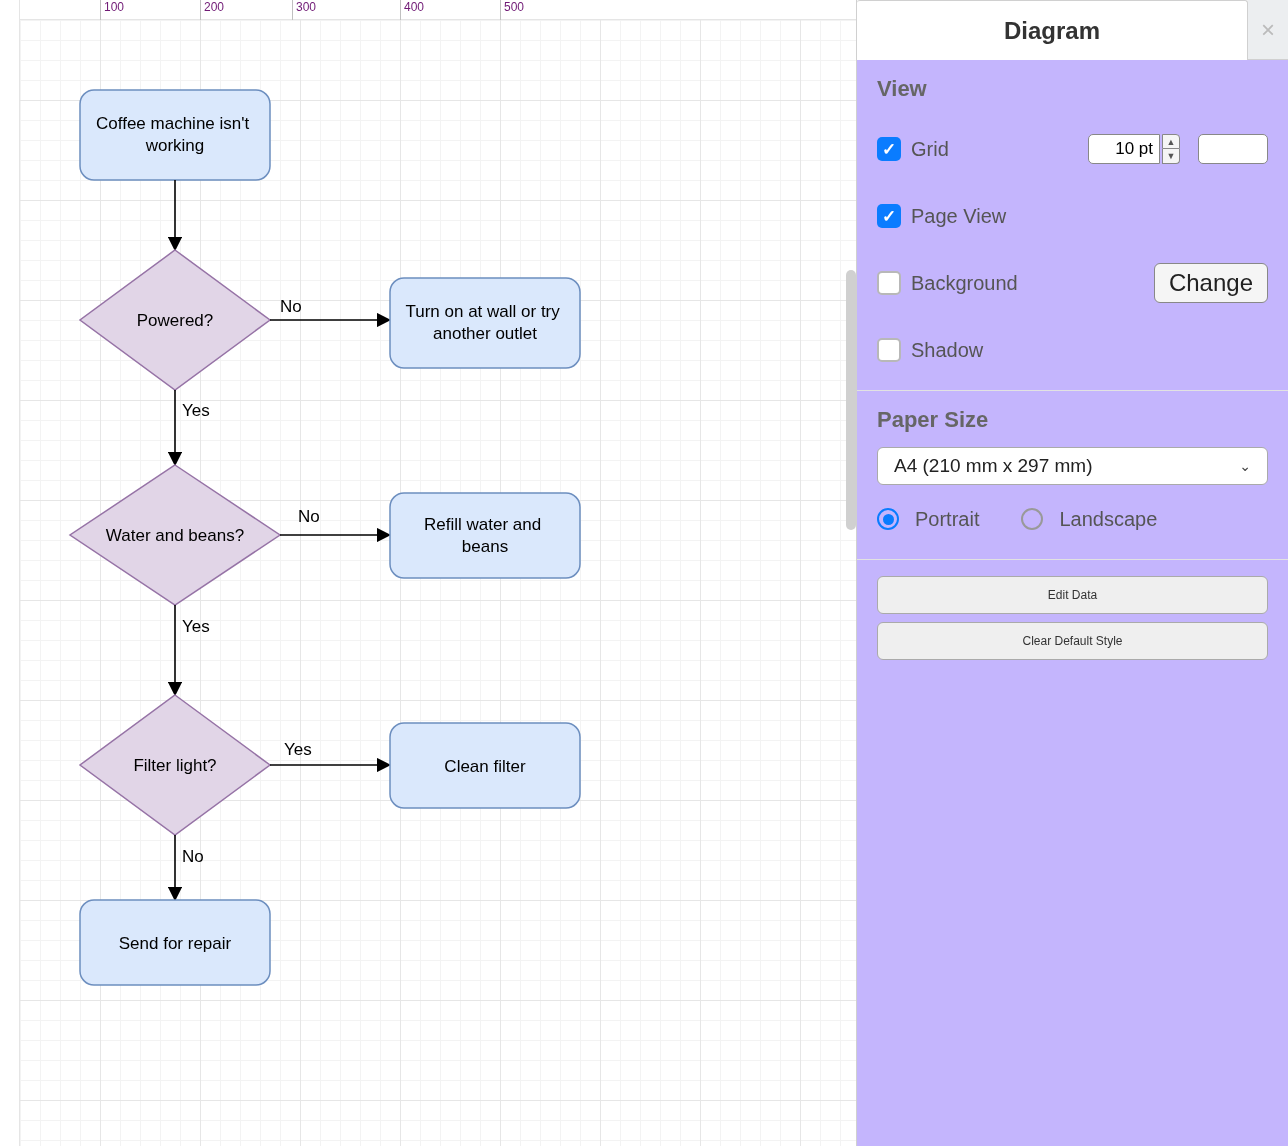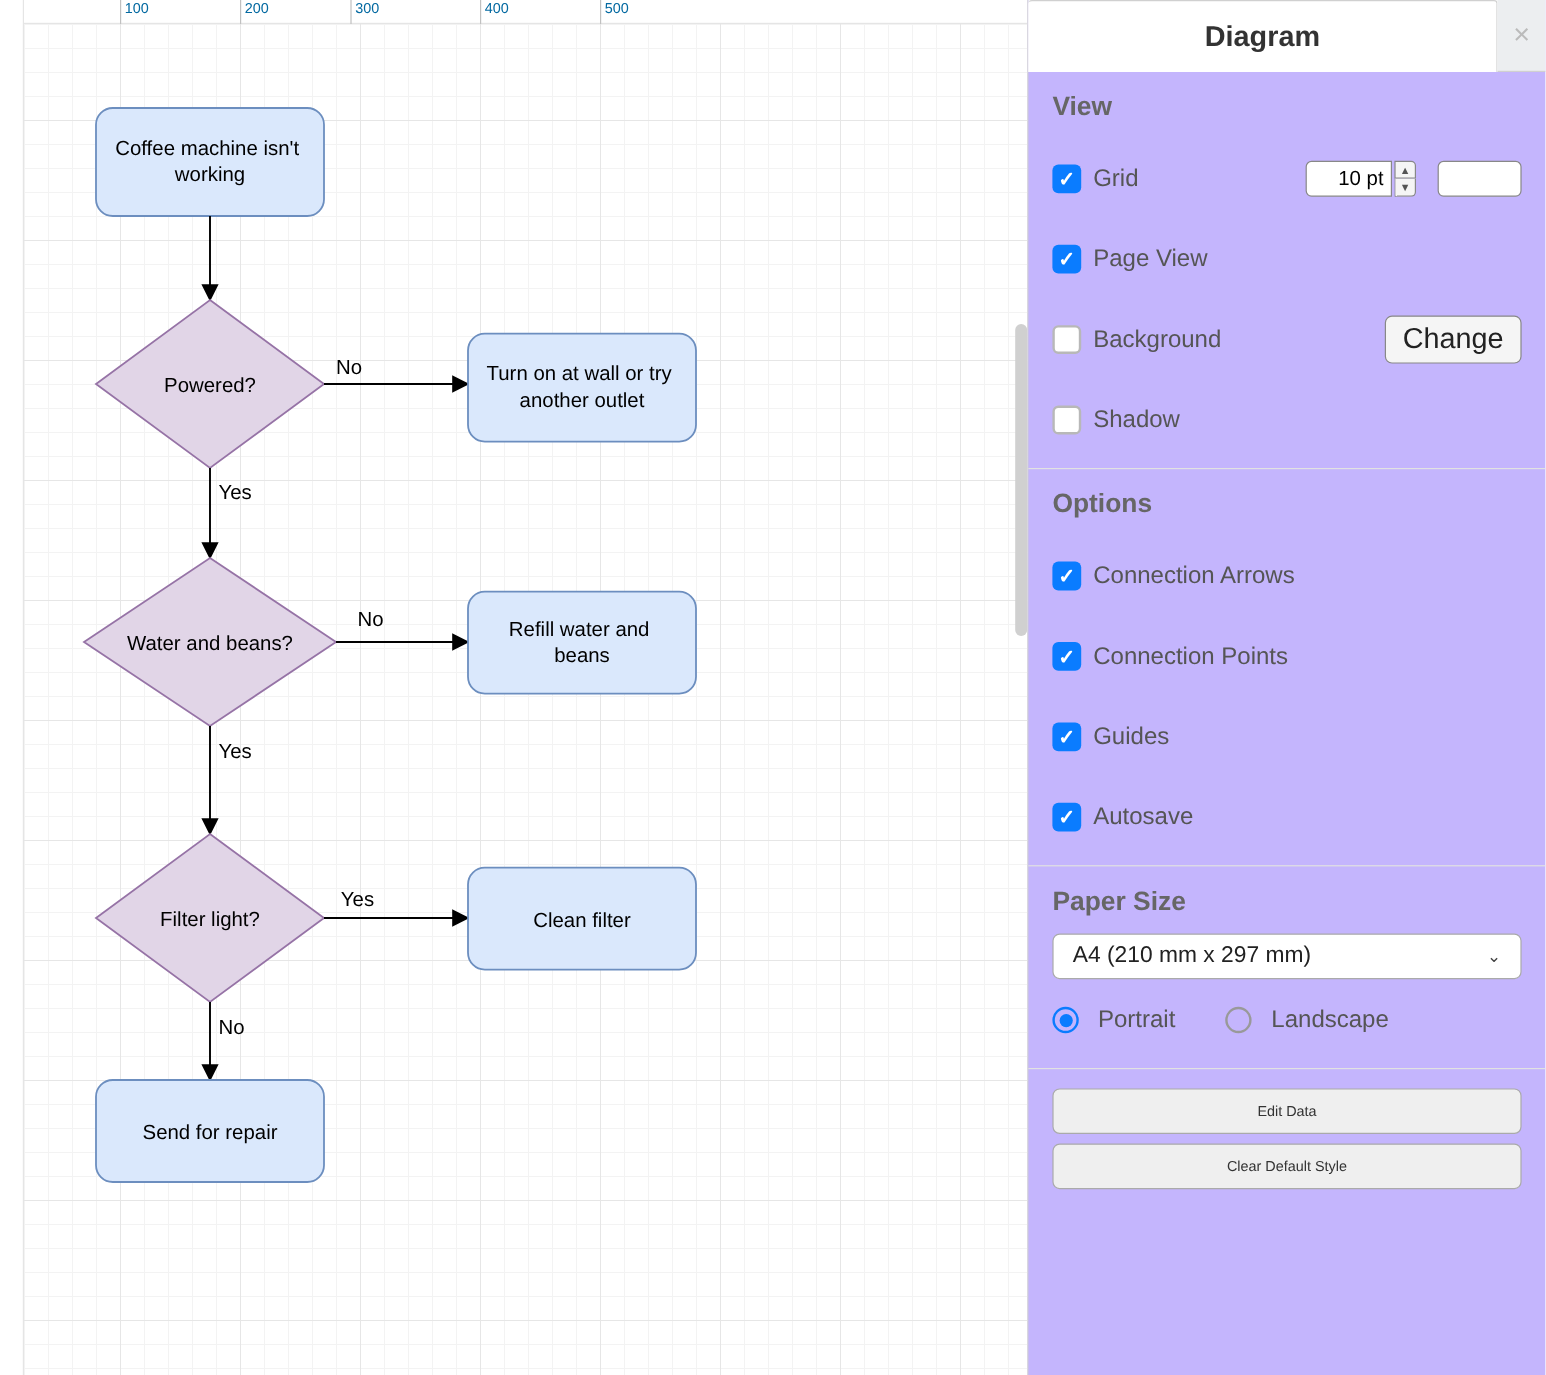--- a/index.html
+++ b/index.html
@@ -2,21 +2,21 @@
 <html><head>
 <meta charset="utf-8">
 <style>
   * { box-sizing: border-box; }
   html, body { margin:0; padding:0; width:1288px; height:1146px; font-family: -apple-system, Helvetica, Arial, sans-serif; background:#fff; overflow:hidden; }
   .app { display:flex; width:100%; height:100%; }
 
   
   .canvas-wrap { position:relative; flex:1 1 auto; overflow:hidden; background:#fff; }
   .ruler-h { position:absolute; top:0; left:0; right:0; height:20px; background:#fff; border-bottom:1px solid #e5e5e5; }
-  .ruler-h .tick { position:absolute; top:0; height:20px; border-left:1px solid #c0c0c0; font-size:12px; color:#0369a1; padding-left:3px; }
+  .ruler-h .tick { position:absolute; top:0; height:20px; border-left:1px solid #c0c0c0; font-size:12px; color:#701a75; padding-left:3px; }
   .ruler-v { position:absolute; top:0; left:0; bottom:0; width:20px; background:#fff; border-right:1px solid #e5e5e5; }
   .canvas { position:absolute; top:20px; left:20px; right:0; bottom:0;
     background-image:
       linear-gradient(#e6e6e6 1px, transparent 1px),
       linear-gradient(90deg, #e6e6e6 1px, transparent 1px),
       linear-gradient(#f3f3f3 1px, transparent 1px),
       linear-gradient(90deg, #f3f3f3 1px, transparent 1px);
     background-size: 100px 100px, 100px 100px, 20px 20px, 20px 20px;
     background-position: -20px -20px, -20px -20px, -20px -20px, -20px -20px;
   }
@@ -187,39 +187,20 @@
         <span class="chk off"></span>
         <span class="grow">Background</span>
         <button class="btn">Change</button>
       </div>
       <div class="row">
         <span class="chk off"></span>
         <span>Shadow</span>
       </div>
     </div>
 
-    <div class="section">
-      <h3>Options</h3>
-      <div class="row">
-          <span class="chk on"></span>
-          <span>Connection Arrows</span>
-        </div>
-      <div class="row">
-          <span class="chk on"></span>
-          <span>Connection Points</span>
-        </div>
-      <div class="row">
-          <span class="chk on"></span>
-          <span>Guides</span>
-        </div>
-      <div class="row">
-          <span class="chk on"></span>
-          <span>Autosave</span>
-        </div>
-    </div>
 
     <div class="section">
       <h3>Paper Size</h3>
       <div class="select">
         <span>A4 (210 mm x 297 mm)</span>
         <span class="chev">⌄</span>
       </div>
       <div class="row" style="margin-top:14px; gap:16px;">
         <span class="radio on"></span>
         <span>Portrait</span>

